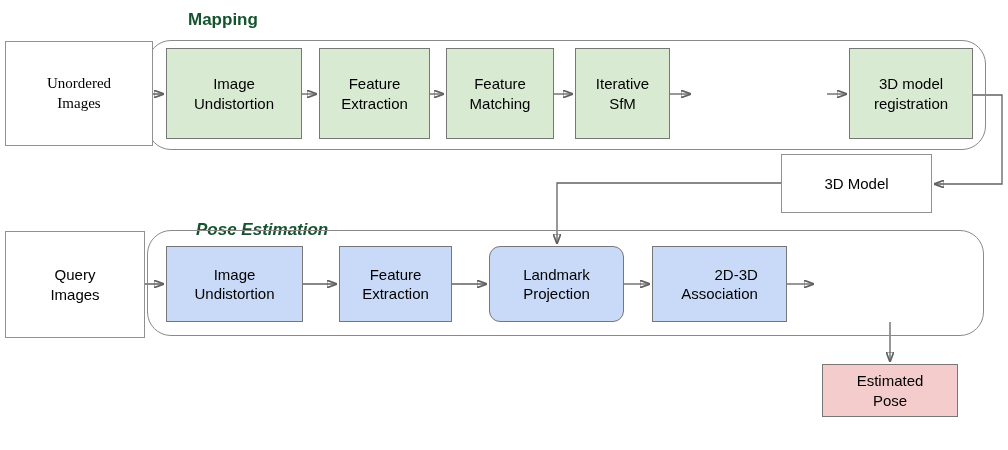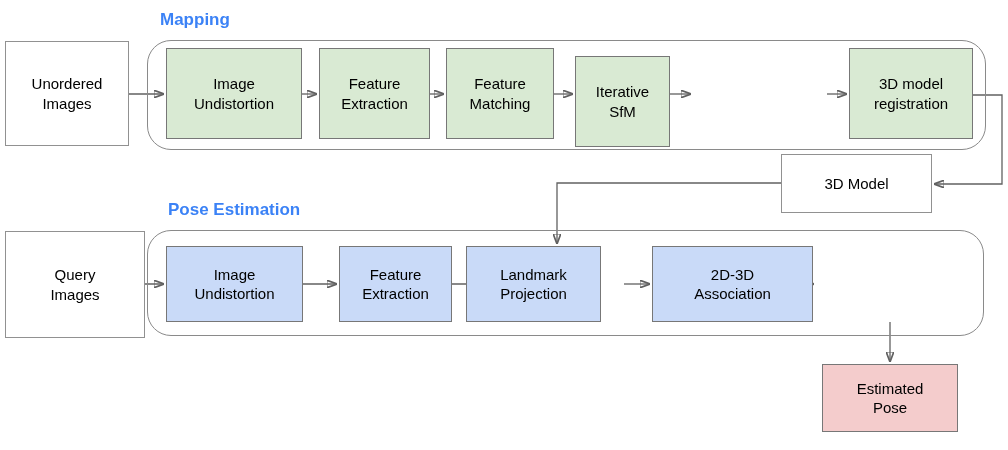--- a/index.html
+++ b/index.html
@@ -12,22 +12,23 @@
     position: relative;
     width: 1008px;
     height: 450px;
     background: #ffffff;
     overflow: hidden;
   }
   .section-title {
     position: absolute;
     font-size: 17px;
     font-weight: bold;
-    color: #3b82f6;
+    color: #14532d;
     white-space: nowrap;
+    margin-left: 28px;
   }
   .container-frame {
     position: absolute;
     border: 1.4px solid #8a8a8a;
     border-radius: 24px;
     background: transparent;
     box-sizing: border-box;
   }
   .box {
     position: absolute;
@@ -92,47 +93,47 @@
     <path d="M781,183 H557 V244" marker-end="url(#ah)"></path>
     <path d="M129,284 H164" marker-end="url(#ah)"></path>
     <path d="M303,284 H337" marker-end="url(#ah)"></path>
     <path d="M452,284 H487" marker-end="url(#ah)"></path>
     <path d="M624,284 H650" marker-end="url(#ah)"></path>
     <path d="M787,284 H814" marker-end="url(#ah)"></path>
     <path d="M890,322 V362" marker-end="url(#ah)"></path>
   </svg>
 
   <div class="section-title" style="left:160px; top:10px;">Mapping</div>
-  <div class="section-title" style="left:168px; top:200px;">Pose Estimation</div>
+  <div class="section-title" style="left:168px; top:220px;font-style:italic;">Pose Estimation</div>
 
   <div class="container-frame" style="left:147px; top:40px; width:839px; height:110px;"></div>
   <div class="container-frame" style="left:147px; top:230px; width:837px; height:106px;"></div>
 
-  <div class="box white-box" style="left:5px; top:41px; width:124px; height:105px;">Unordered
+  <div class="box white-box" style="left:5px; top:41px; width:148px; height:105px;font-family:Liberation Serif, serif;">Unordered
 Images</div>
   <div class="box stage-green" style="left:166px; top:48px; width:136px; height:91px;">Image
 Undistortion</div>
   <div class="box stage-green" style="left:319px; top:48px; width:111px; height:91px;">Feature
 Extraction</div>
   <div class="box stage-green" style="left:446px; top:48px; width:108px; height:91px;">Feature
 Matching</div>
-  <div class="box stage-green" style="left:575px; top:48px; width:95px; height:91px;margin-top:8px;">Iterative
+  <div class="box stage-green" style="left:575px; top:48px; width:95px; height:91px;">Iterative
 SfM</div>
   <div class="box stage-green" style="left:849px; top:48px; width:124px; height:91px;">3D model
 registration</div>
 
   <div class="box white-box" style="left:781px; top:154px; width:151px; height:59px;">3D Model</div>
 
   <div class="box white-box" style="left:5px; top:231px; width:140px; height:107px;">Query
 Images</div>
   <div class="box stage-blue" style="left:166px; top:246px; width:137px; height:76px;">Image
 Undistortion</div>
   <div class="box stage-blue" style="left:339px; top:246px; width:113px; height:76px;">Feature
 Extraction</div>
-  <div class="box stage-blue" style="left:466px; top:246px; width:135px; height:76px;">Landmark
+  <div class="box stage-blue" style="left:489px; top:246px; width:135px; height:76px;border-radius:11px;">Landmark
 Projection</div>
-  <div class="box stage-blue" style="left:652px; top:246px; width:161px; height:76px;">2D-3D
+  <div class="box stage-blue" style="left:652px; top:246px; width:135px; height:76px;text-align:right;">2D-3D
 Association</div>
 
-  <div class="box stage-pink" style="left:822px; top:364px; width:136px; height:68px;">Estimated
+  <div class="box stage-pink" style="left:822px; top:364px; width:136px; height:53px;">Estimated
 Pose</div>
 
 </div>
 
 </body></html>

